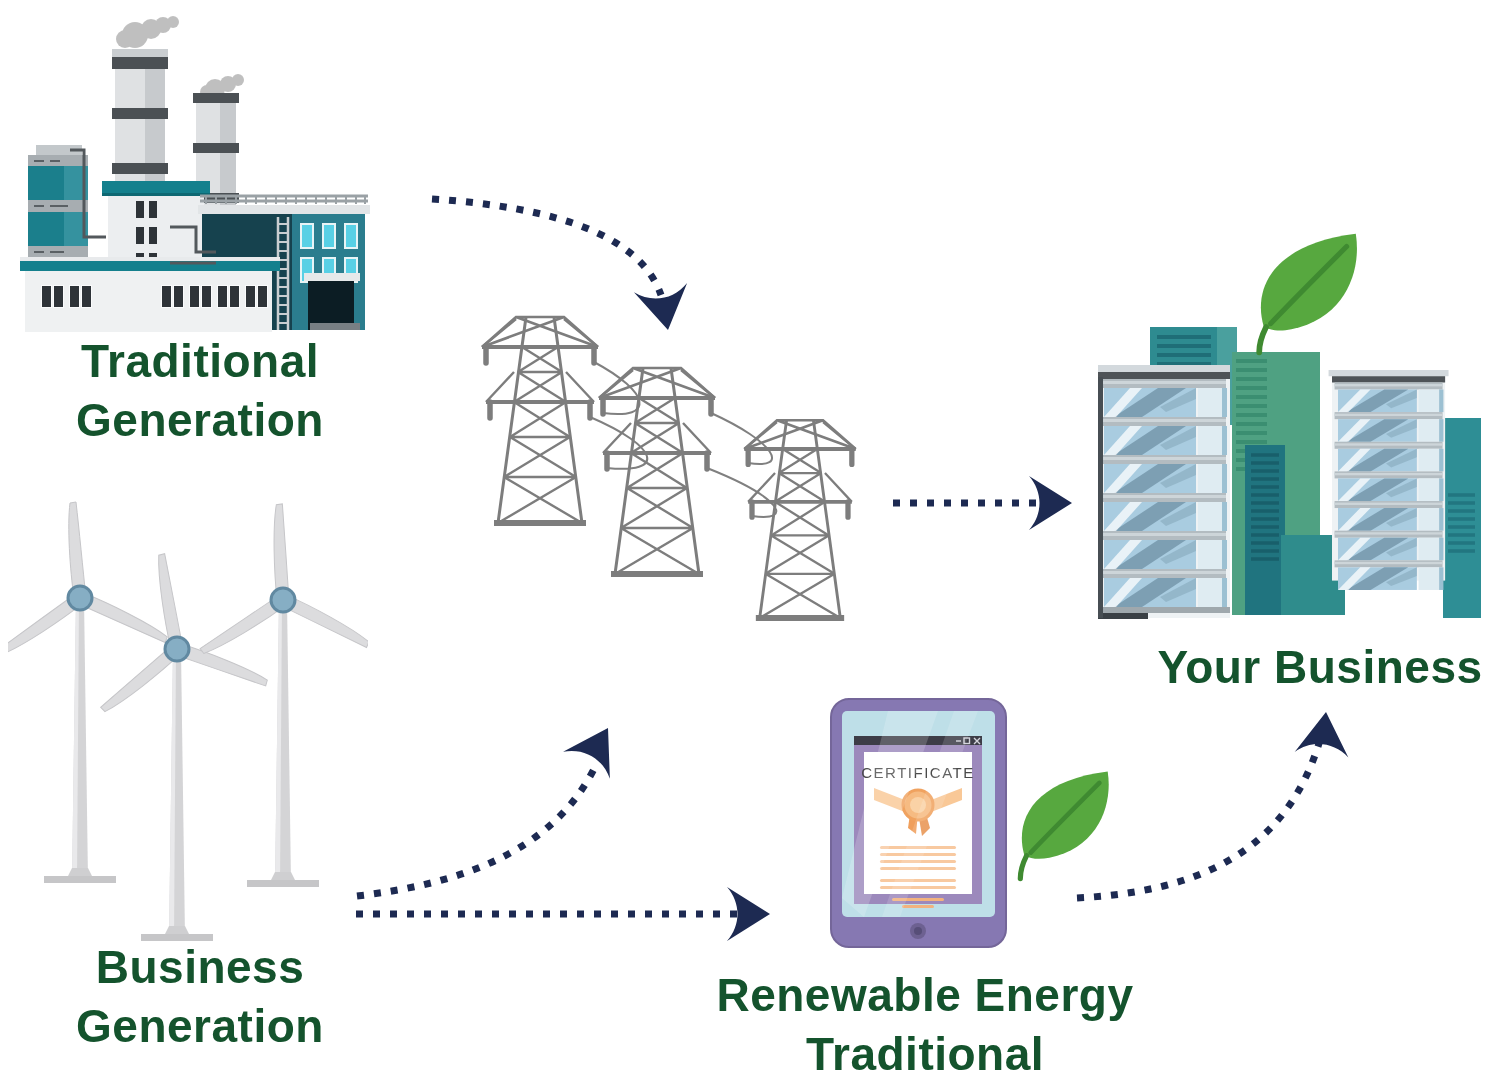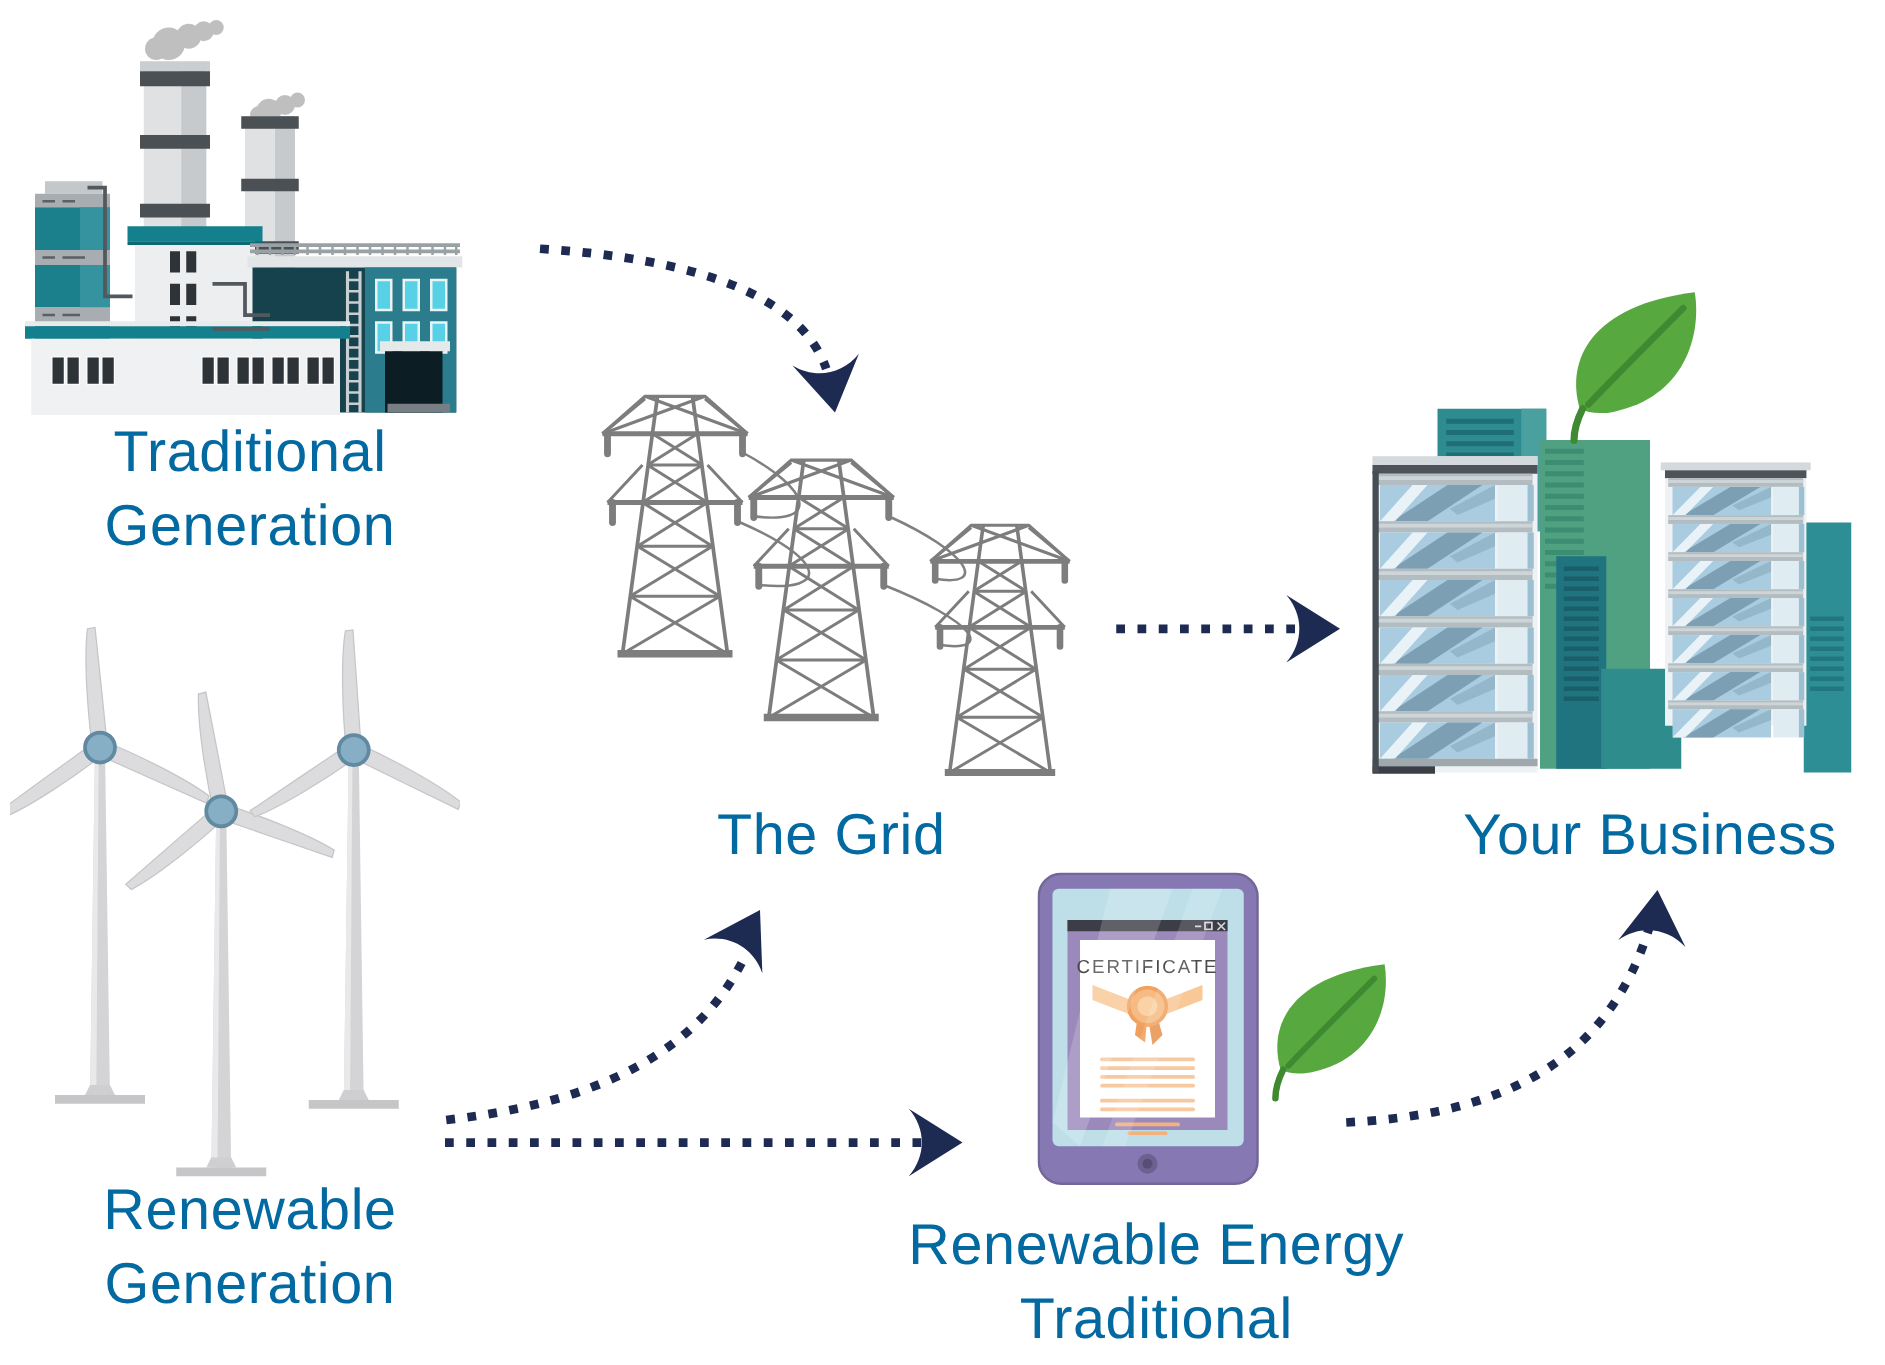--- a/index.html
+++ b/index.html
@@ -2,22 +2,22 @@
 <html><head>
 <meta charset="utf-8">
 <style>
   html,body{margin:0;padding:0;background:#ffffff;}
   .canvas{
     position:relative;width:1508px;height:1092px;background:#ffffff;
     overflow:hidden;font-family:"Liberation Sans", sans-serif;
   }
   .canvas svg{position:absolute;display:block;}
   .node-label{
-    position:absolute;text-align:center;color:#0369a1;
-    font-size:46px;line-height:1.28;font-weight:400;letter-spacing:0.5px;
+    position:absolute;text-align:center;color:#14532d;
+    font-size:46px;line-height:1.28;font-weight:700;letter-spacing:0.5px;
   }
   #arrows{left:0;top:0;z-index:30;}
   #factory{left:20px;top:5px;z-index:10;}
   #turbines{left:8px;top:488px;z-index:10;}
   #gridtowers{left:460px;top:300px;z-index:10;}
   #buildings{left:1095px;top:325px;z-index:10;}
   #tablet{left:830px;top:698px;z-index:10;}
   #leaf-business{left:1250px;top:228px;z-index:12;}
   #leaf-cert{left:1012px;top:766px;z-index:12;}
   #defs-holder{width:0;height:0;position:absolute;left:-10px;top:-10px;}
@@ -350,18 +350,17 @@
       <path d="M1077,898 C1190,892 1285,858 1320,740"></path>
     </g>
     <use href="#ahead" transform="translate(668,330) rotate(80)"></use>
     <use href="#ahead" transform="translate(1072,503)"></use>
     <use href="#ahead" transform="translate(608,728) rotate(-60)"></use>
     <use href="#ahead" transform="translate(770,914)"></use>
     <use href="#ahead" transform="translate(1326,712) rotate(-84)"></use>
   </svg>
 
   <div class="node-label" style="left:20px;top:332px;width:360px;">Traditional Generation</div>
-  <div class="node-label" style="left:20px;top:938px;width:360px;">Renewable Generation</div>
-  <div class="node-label" style="left:510px;top:638px;width:310px;">The Grid</div>
+  <div class="node-label" style="left:20px;top:938px;width:360px;">Business Generation</div>
   <div class="node-label" style="left:1125px;top:638px;width:390px;">Your Business</div>
   <div class="node-label" style="left:655px;top:966px;width:540px;">Renewable Energy Traditional</div>
 
 </div>
 
 </body></html>

